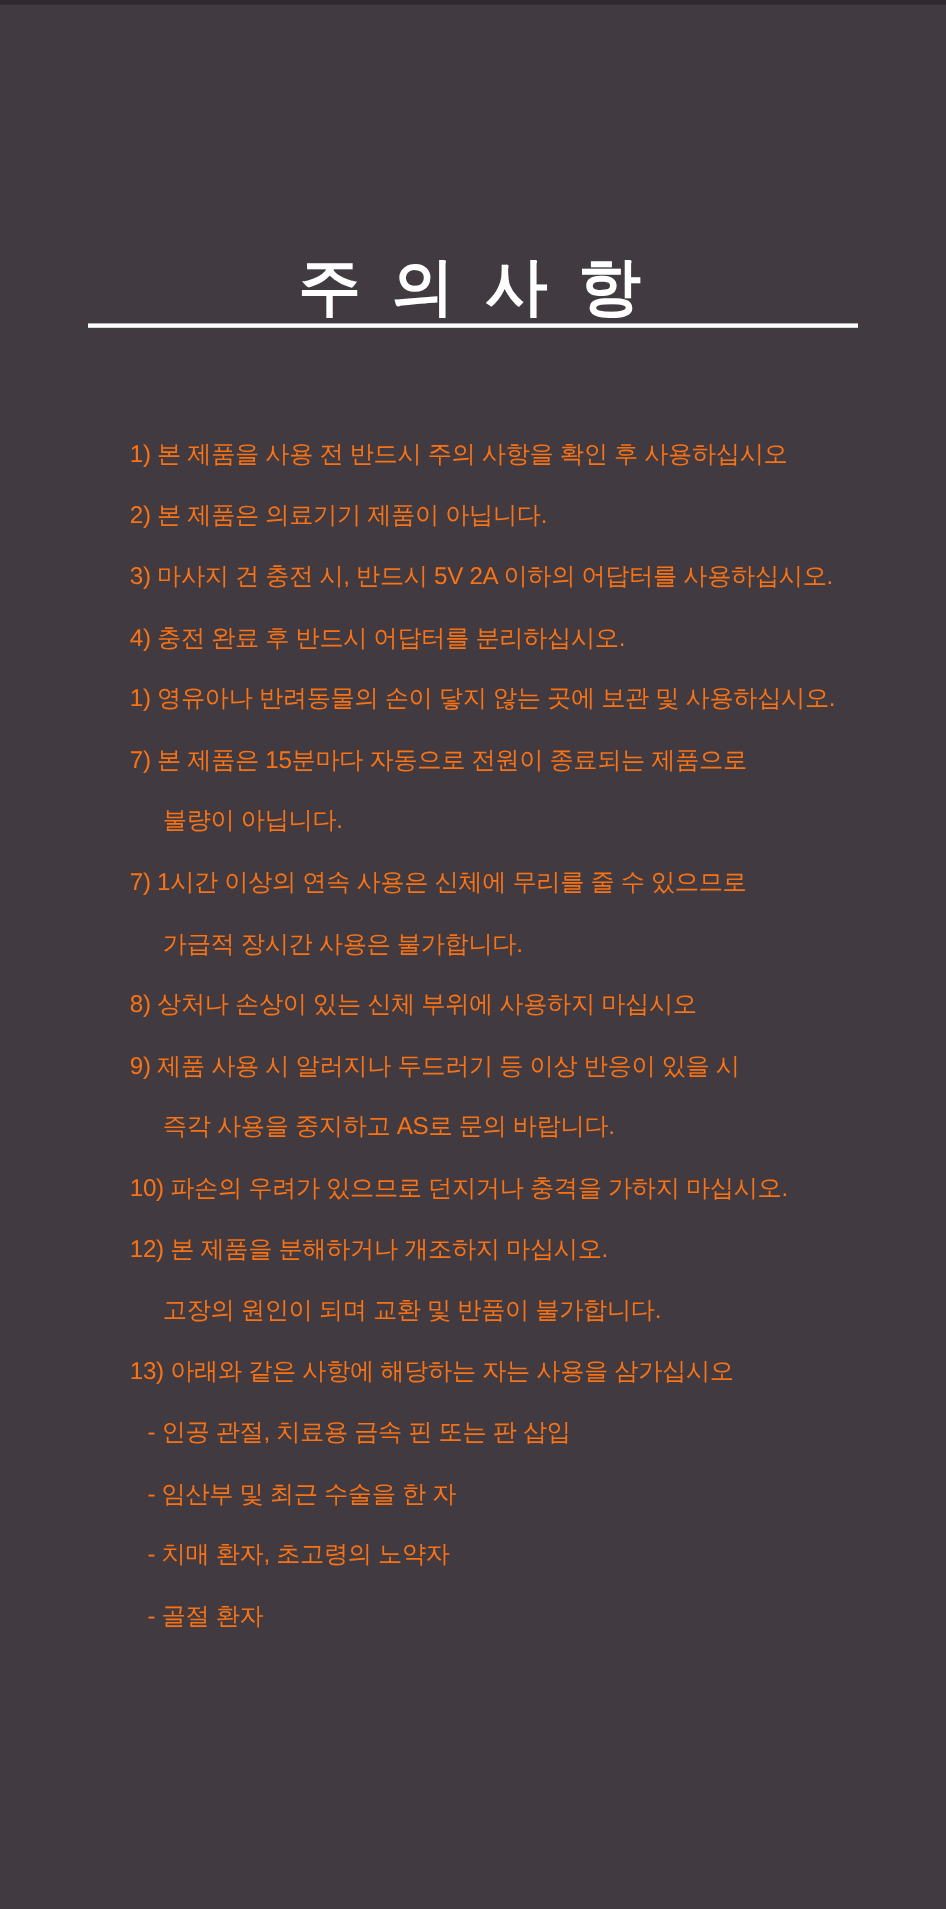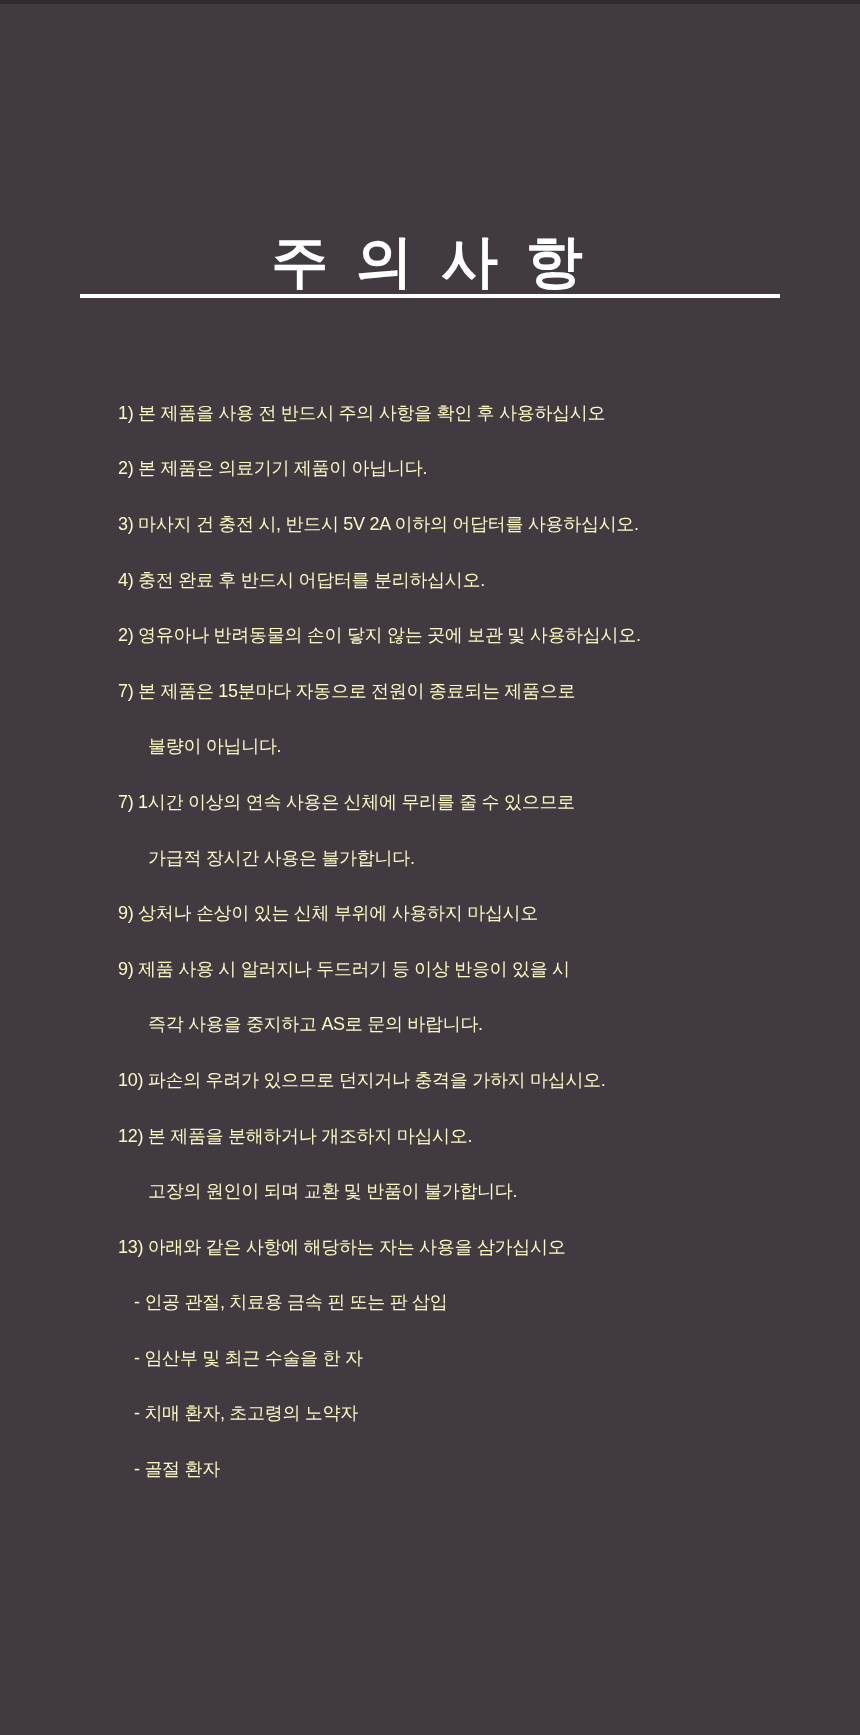--- a/index.html
+++ b/index.html
@@ -41,49 +41,49 @@
   .notice-list {
     position: absolute;
     top: 381px;
     left: 118px;
     width: 660px;
   }
   .line {
     height: 55.6px;
     display: flex;
     align-items: center;
-    font-size: 18px;
+    font-size: 22px;
     font-weight: 500;
     letter-spacing: -0.3px;
-    color: #fef9c3;
+    color: #f97316;
     white-space: pre;
   }
   .line--cont { padding-left: 30px; }
   .line--sub  { padding-left: 16px; }
 </style>
 </head>
 <body>
 
 <div class="page">
 
   <h1 class="title">주 의 사 항</h1>
 
   <div class="divider"></div>
 
   <div class="notice-list">
     <div class="line line--item">1) 본 제품을 사용 전 반드시 주의 사항을 확인 후 사용하십시오</div>
     <div class="line line--item">2) 본 제품은 의료기기 제품이 아닙니다.</div>
     <div class="line line--item">3) 마사지 건 충전 시, 반드시 5V 2A 이하의 어답터를 사용하십시오.</div>
     <div class="line line--item">4) 충전 완료 후 반드시 어답터를 분리하십시오.</div>
-    <div class="line line--item">2) 영유아나 반려동물의 손이 닿지 않는 곳에 보관 및 사용하십시오.</div>
+    <div class="line line--item">1) 영유아나 반려동물의 손이 닿지 않는 곳에 보관 및 사용하십시오.</div>
     <div class="line line--item">7) 본 제품은 15분마다 자동으로 전원이 종료되는 제품으로</div>
     <div class="line line--cont">불량이 아닙니다.</div>
     <div class="line line--item">7) 1시간 이상의 연속 사용은 신체에 무리를 줄 수 있으므로</div>
     <div class="line line--cont">가급적 장시간 사용은 불가합니다.</div>
-    <div class="line line--item">9) 상처나 손상이 있는 신체 부위에 사용하지 마십시오</div>
+    <div class="line line--item">8) 상처나 손상이 있는 신체 부위에 사용하지 마십시오</div>
     <div class="line line--item">9) 제품 사용 시 알러지나 두드러기 등 이상 반응이 있을 시</div>
     <div class="line line--cont">즉각 사용을 중지하고 AS로 문의 바랍니다.</div>
     <div class="line line--item">10) 파손의 우려가 있으므로 던지거나 충격을 가하지 마십시오.</div>
     <div class="line line--item">12) 본 제품을 분해하거나 개조하지 마십시오.</div>
     <div class="line line--cont">고장의 원인이 되며 교환 및 반품이 불가합니다.</div>
     <div class="line line--item">13) 아래와 같은 사항에 해당하는 자는 사용을 삼가십시오</div>
     <div class="line line--sub">- 인공 관절, 치료용 금속 핀 또는 판 삽입</div>
     <div class="line line--sub">- 임산부 및 최근 수술을 한 자</div>
     <div class="line line--sub">- 치매 환자, 초고령의 노약자</div>
     <div class="line line--sub">- 골절 환자</div>

